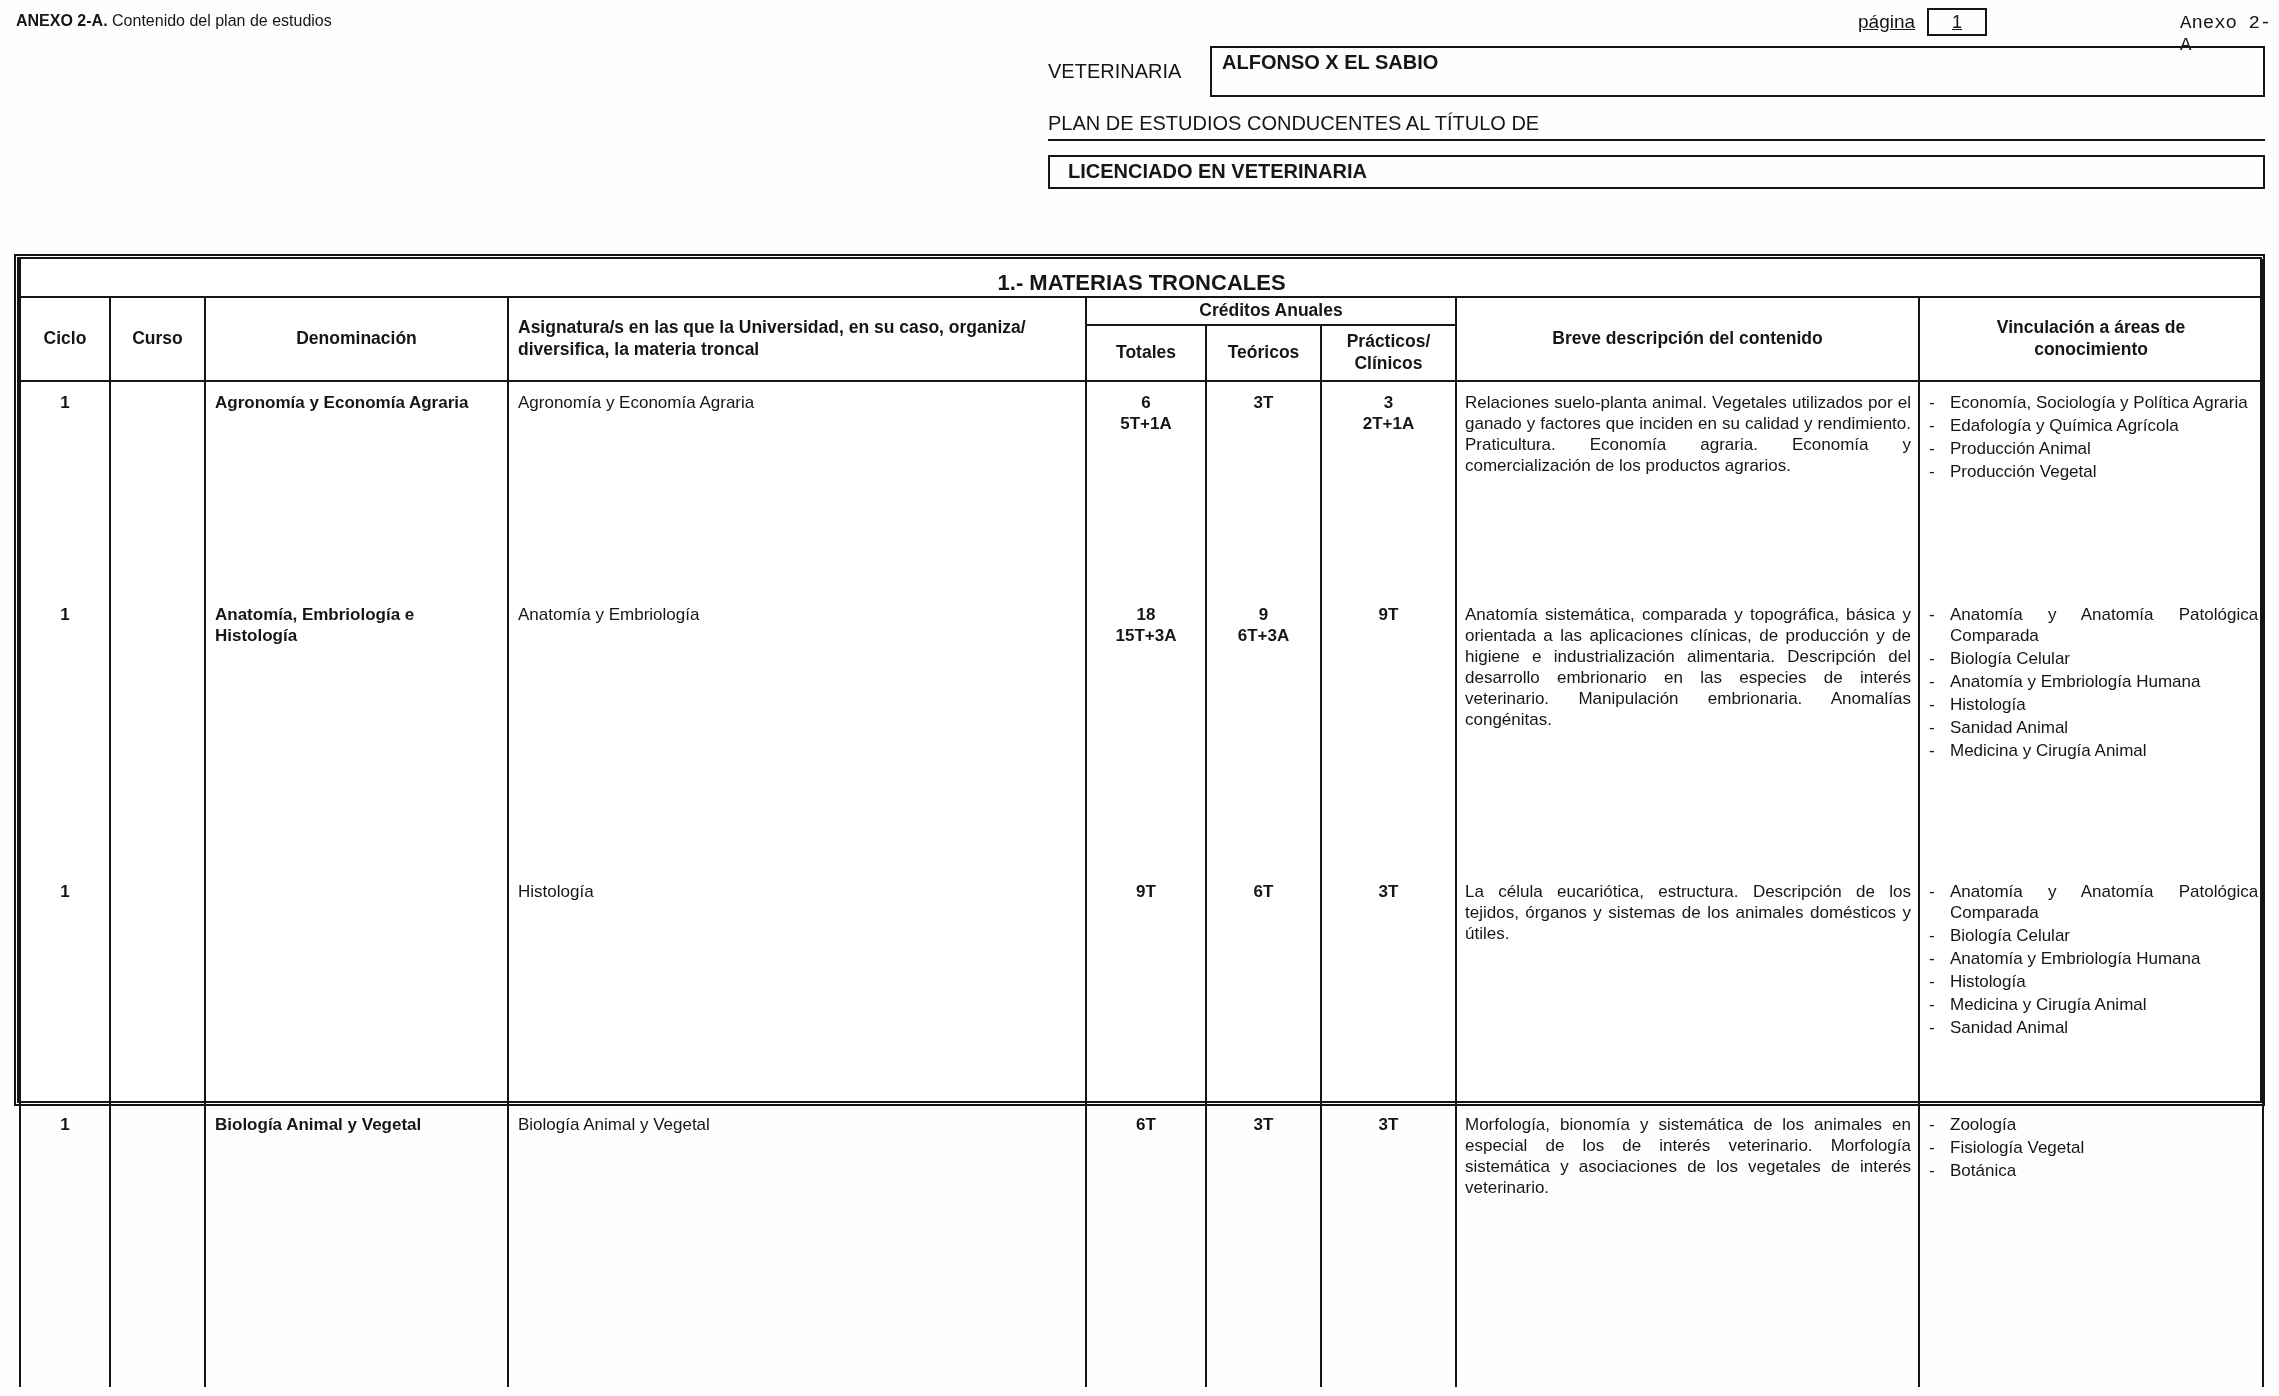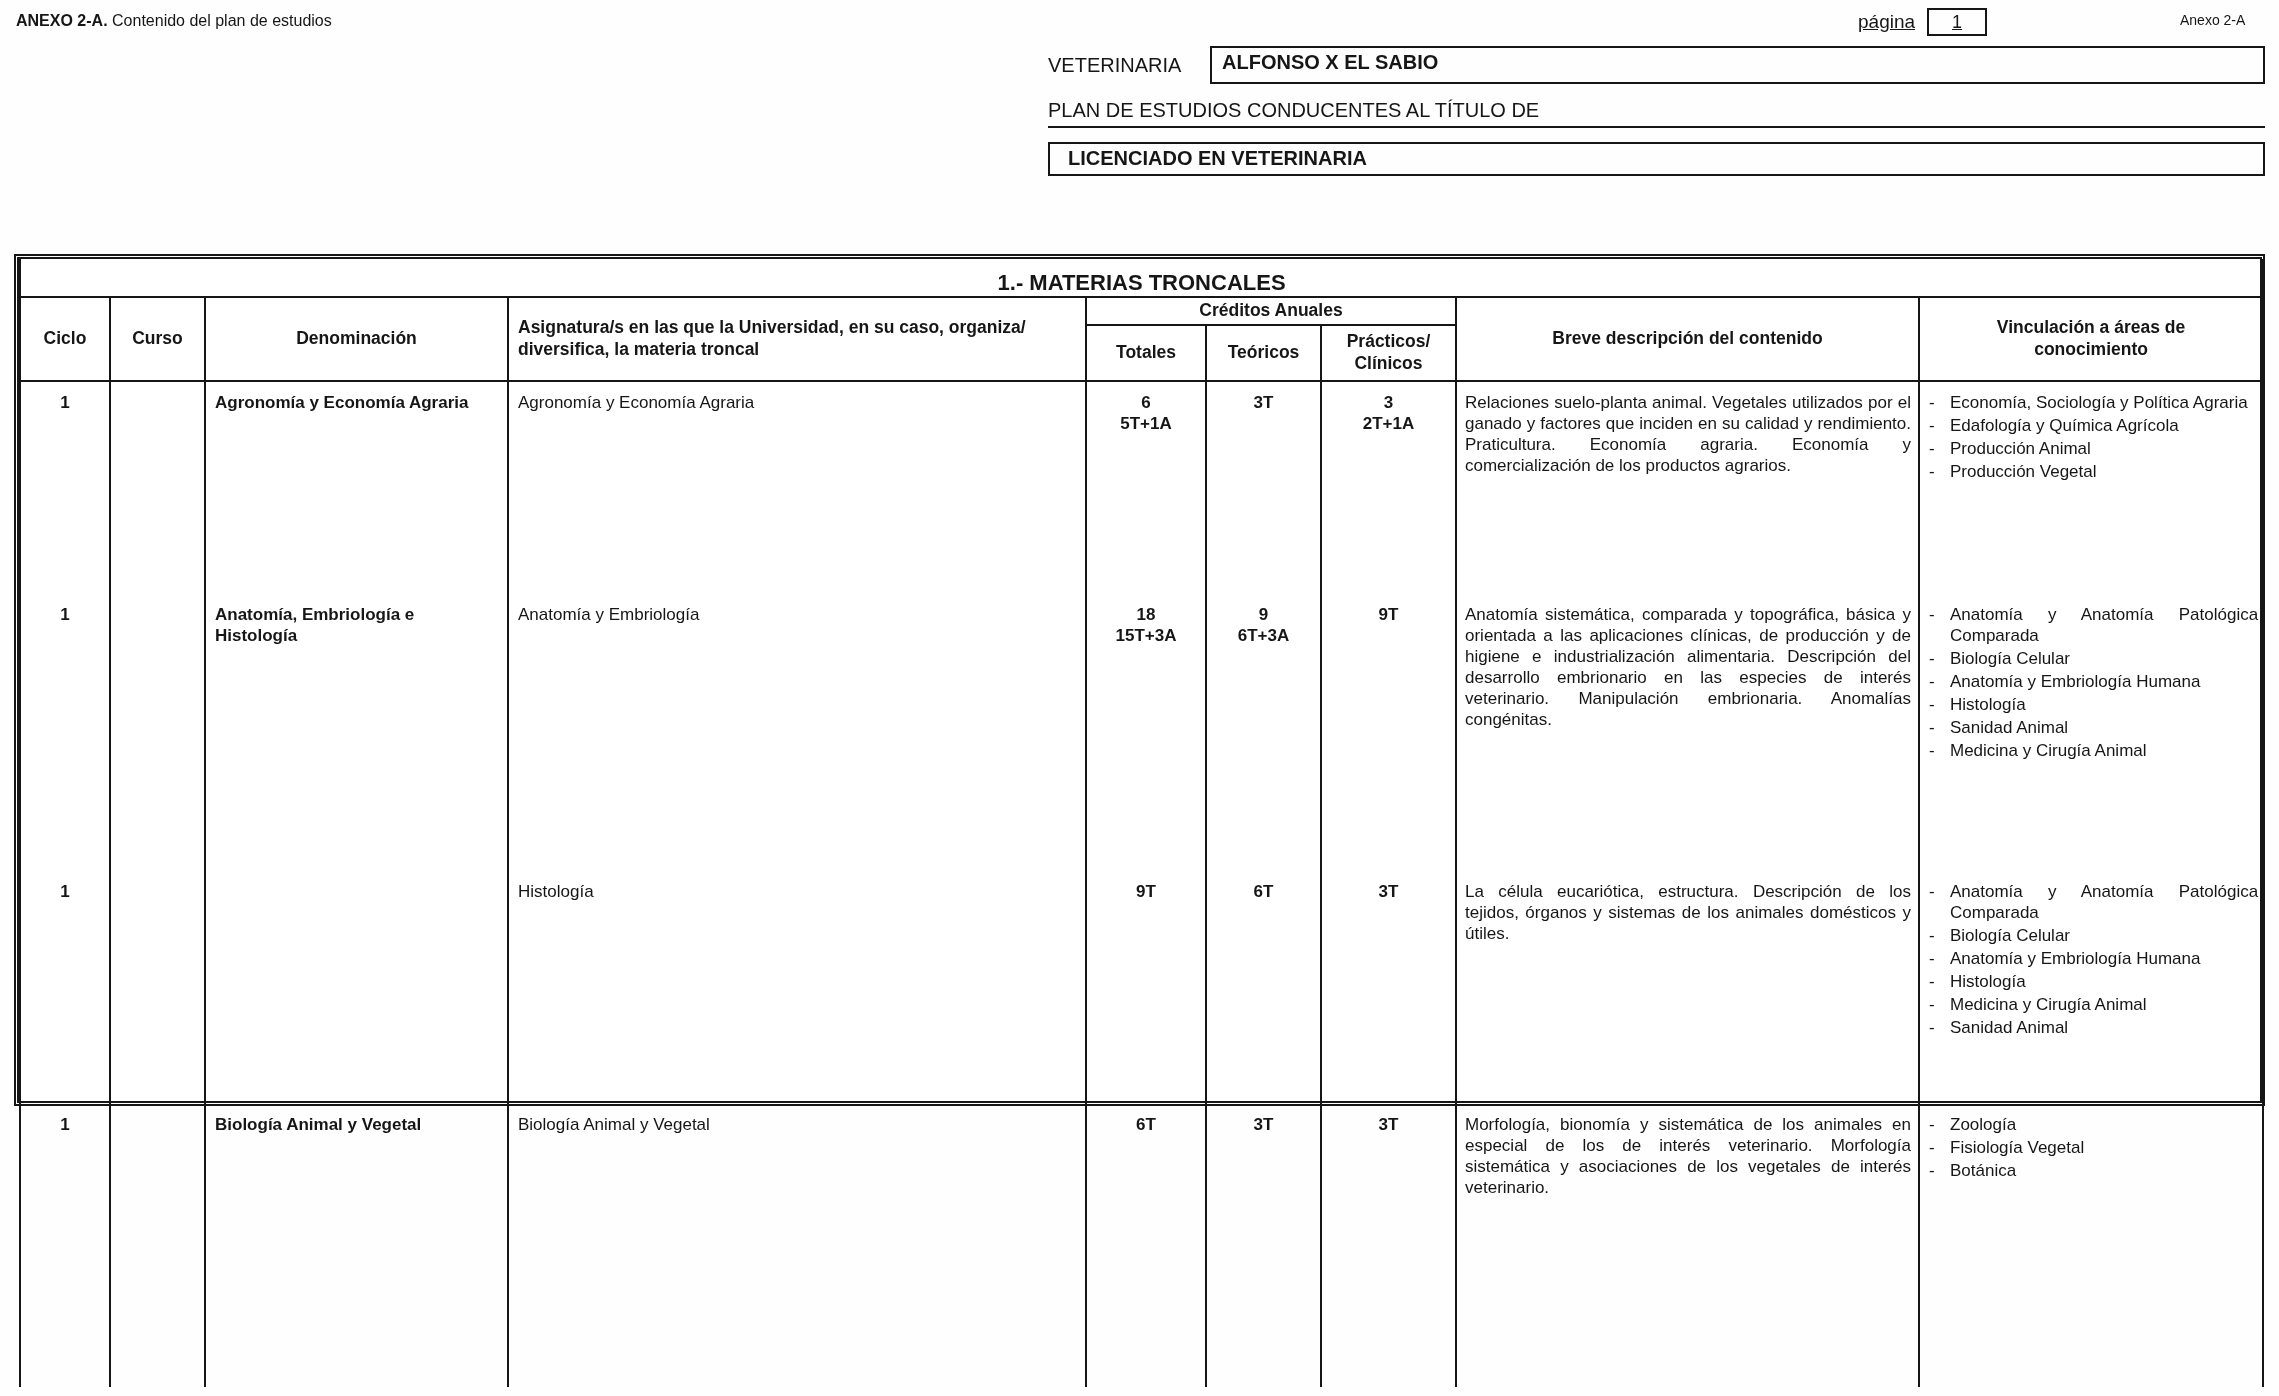--- a/index.html
+++ b/index.html
@@ -13,27 +13,27 @@
   .b { font-weight: bold; }
   .pre { white-space: pre-line; }
 
   
   .anexo-head { position: absolute; top: 12px; left: 16px; font-size: 16px; }
   .pagina-group { position: absolute; top: 8px; left: 1858px; display: flex; align-items: center; font-size: 19px; text-decoration: underline; }
   .pagina-box {
     margin-left: 12px; width: 60px; height: 28px; border: 2px solid #161616;
     display: flex; align-items: center; justify-content: center; font-size: 18px;
   }
-  .anexo-right { position: absolute; top: 12px; left: 2180px; font-size: 14px; }
+  .anexo-right { position: absolute; top: 12px; left: 2180px; font-size: 19px; font-family: Liberation Mono, monospace; }
 
   
   .head-center { position: absolute; left: 1048px; top: 46px; width: 1217px; font-size: 20px; }
   .hc-row1 { display: flex; align-items: center; }
   .hc-label { width: 162px; flex: none; }
-  .value-box { flex: 1; border: 2px solid #161616; padding: 3px 10px 8px; font-weight: bold; }
+  .value-box { flex: 1; border: 2px solid #161616; padding: 3px 10px 21px; font-weight: bold; }
   .hc-plan { margin-top: 15px; border-bottom: 2px solid #161616; padding-bottom: 4px; width: 100%; }
   .titulo-box { margin-top: 14px; border: 2px solid #161616; padding: 3px 18px 4px; font-weight: bold; }
 
   
   .table-wrap {
     position: absolute; left: 14px; top: 254px; width: 2251px; height: 852px;
     border: 5px double #161616; background: #fff;
   }
   table { border-collapse: collapse; table-layout: fixed; width: 100%; height: 100%; }
   tr.title-row { height: 38px; }

